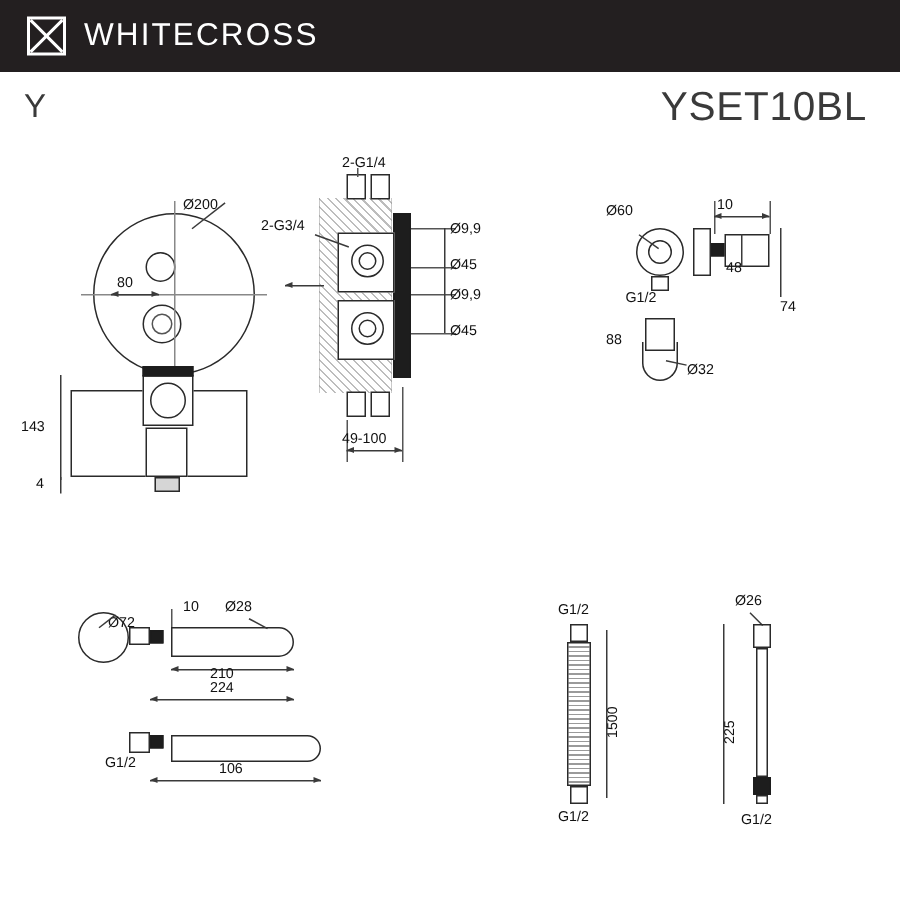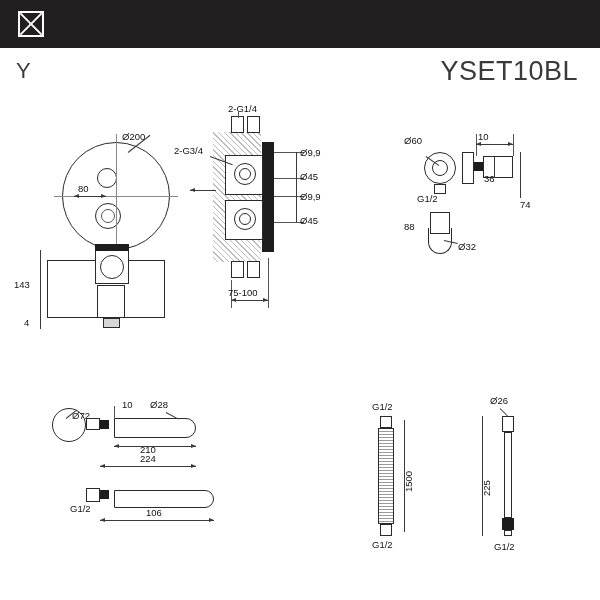--- a/index.html
+++ b/index.html
@@ -64,20 +64,21 @@
     border-bottom:2.5px solid transparent;
   }
   .arrL:before { left:0; border-right:5px solid #3a3a3a; }
   .arrR:after { right:0; border-left:5px solid #3a3a3a; }
 </style>
 </head>
 <body>
 
 <div class="topbar">
   <div class="logo-mark"></div>
+  <div class="logo-text">WHITECROSS</div>
 </div>
 
 <div class="series-letter">Y</div>
 <div class="model-code">YSET10BL</div>
 
 <div class="canvas">
 
   <div>
     <div class="circ" style="left:62px; top:42px; width:108px; height:108px;"></div>
     <div class="circ" style="left:97px; top:68px; width:20px; height:20px;"></div>
@@ -129,21 +130,21 @@
     <div class="lbl" style="left:228px; top:4px;">2-G1/4</div>
     <div class="ln vl thin" style="left:238px; top:12px; height:6px;"></div>
 
     <div class="lbl" style="left:174px; top:46px;">2-G3/4</div>
     <div class="lead" style="left:210px; top:56px; width:24px; transform:rotate(20deg);"></div>
     <div class="ln hl dim arrL" style="left:190px; top:90px; width:26px;"></div>
 
     <div class="ln vl thin" style="left:231px; top:180px; height:28px;"></div>
     <div class="ln vl thin" style="left:268px; top:158px; height:50px;"></div>
     <div class="ln hl dim arrL arrR" style="left:231px; top:200px; width:37px;"></div>
-    <div class="lbl" style="left:228px; top:188px;">75-100</div>
+    <div class="lbl" style="left:228px; top:188px;">49-100</div>
   </div>
 
   <div>
     <div class="rect" style="left:47px; top:160px; width:118px; height:58px; border-color:#2a2a2a;"></div>
     <div class="rect" style="left:95px; top:150px; width:34px; height:34px; background:#fff;"></div>
     <div class="circ" style="left:100px; top:155px; width:24px; height:24px;"></div>
     <div class="rect fillblk" style="left:95px; top:144px; width:34px; height:7px;"></div>
     <div class="rect" style="left:97px; top:185px; width:28px; height:33px; background:#fff;"></div>
     <div class="rect fillgry" style="left:103px; top:218px; width:17px; height:10px; border:1px solid #2a2a2a;"></div>
 
@@ -169,21 +170,21 @@
     <div class="lead" style="left:444px; top:140px; width:14px; transform:rotate(12deg);"></div>
 
     <div class="rect" style="left:462px; top:52px; width:12px; height:32px;"></div>
     <div class="rect fillblk" style="left:474px; top:62px; width:9px; height:9px;"></div>
     <div class="rect" style="left:483px; top:56px; width:30px; height:22px;"></div>
     <div class="ln vl thin" style="left:476px; top:34px; height:22px;"></div>
     <div class="ln vl thin" style="left:513px; top:34px; height:22px;"></div>
     <div class="ln hl dim arrL arrR" style="left:476px; top:44px; width:37px;"></div>
     <div class="lbl" style="left:478px; top:32px;">10</div>
     <div class="ln vl dim" style="left:494px; top:56px; height:22px;"></div>
-    <div class="lbl" style="left:484px; top:74px;">36</div>
+    <div class="lbl" style="left:484px; top:74px;">48</div>
     <div class="ln vl dim" style="left:520px; top:52px; height:46px;"></div>
     <div class="lbl" style="left:520px; top:100px;">74</div>
   </div>
 
   <div>
 
     <div class="circ" style="left:52px; top:308px; width:34px; height:34px;"></div>
     <div class="lbl" style="left:72px; top:311px;">Ø72</div>
     <div class="lead" style="left:66px; top:318px; width:14px; transform:rotate(-38deg);"></div>
     <div class="rect" style="left:86px; top:318px; width:14px; height:12px;"></div>

